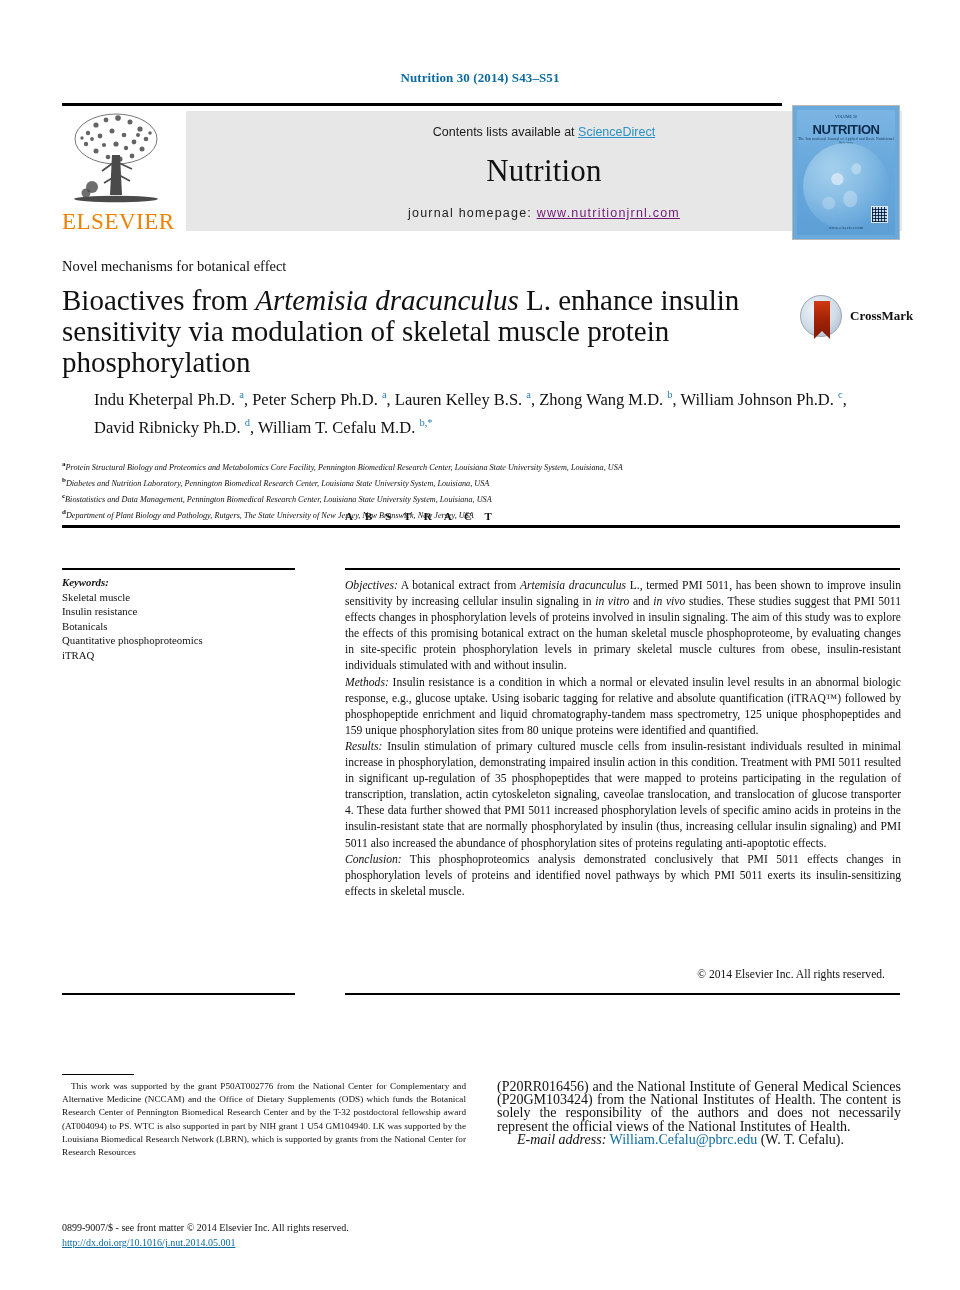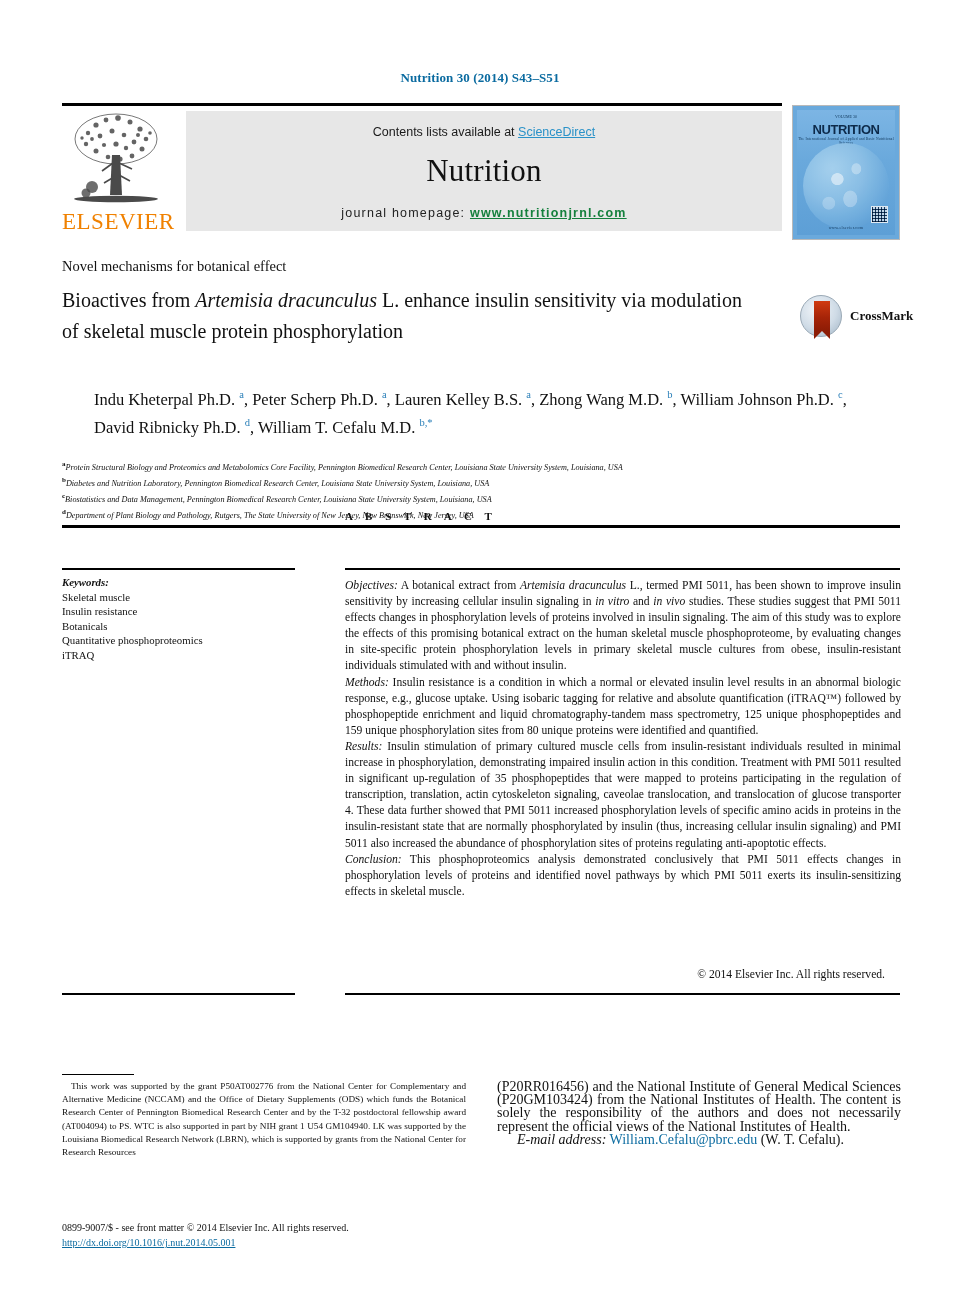--- a/index.html
+++ b/index.html
@@ -58,21 +58,21 @@
     text-align: center;
     font-family: "Liberation Serif", serif;
     font-size: 23px;
     letter-spacing: 0.5px;
     color: #F08100;
     line-height: 1;
   }
   .masthead-box {
     position: absolute;
     top: 8px; left: 124px;
-    width: 596px; height: 120px;
+    width: 716px; height: 120px;
     background: #e7e7e7;
     text-align: center;
   }
   .contents-line {
     margin-top: 14px;
     font-family: "Liberation Sans", sans-serif;
     font-size: 12.5px;
     color: #1a1a1a;
   }
   .contents-line .sd {
@@ -85,21 +85,21 @@
     color: #111;
     letter-spacing: 0.2px;
   }
   .homepage-line {
     margin-top: 17px;
     font-family: "Liberation Sans", sans-serif;
     font-size: 12.5px;
     letter-spacing: 1.2px;
     color: #222;
   }
-  .homepage-line .url { color: #15803d; font-weight: bold; }
+  .homepage-line .url { color: #701a75; }
 
   .cover-thumb {
     position: absolute;
     top: 2px; right: 0;
     width: 108px; height: 135px;
     border: 1px solid #b9b9b9;
     background: #6aa9dc;
     overflow: hidden;
   }
   .cover-inner {
@@ -173,21 +173,21 @@
   .section-head {
     position: absolute;
     top: 258px; left: 62px;
     font-size: 14.5px;
     color: #111;
   }
   .article-title {
     position: absolute;
     top: 285px; left: 62px;
     width: 700px;
-    font-size: 20px;
+    font-size: 29px;
     line-height: 31px;
     color: #111;
     font-weight: normal;
     margin: 0;
   }
   .article-title em { font-style: italic; }
 
   .crossmark {
     position: absolute;
     top: 295px; left: 800px;

